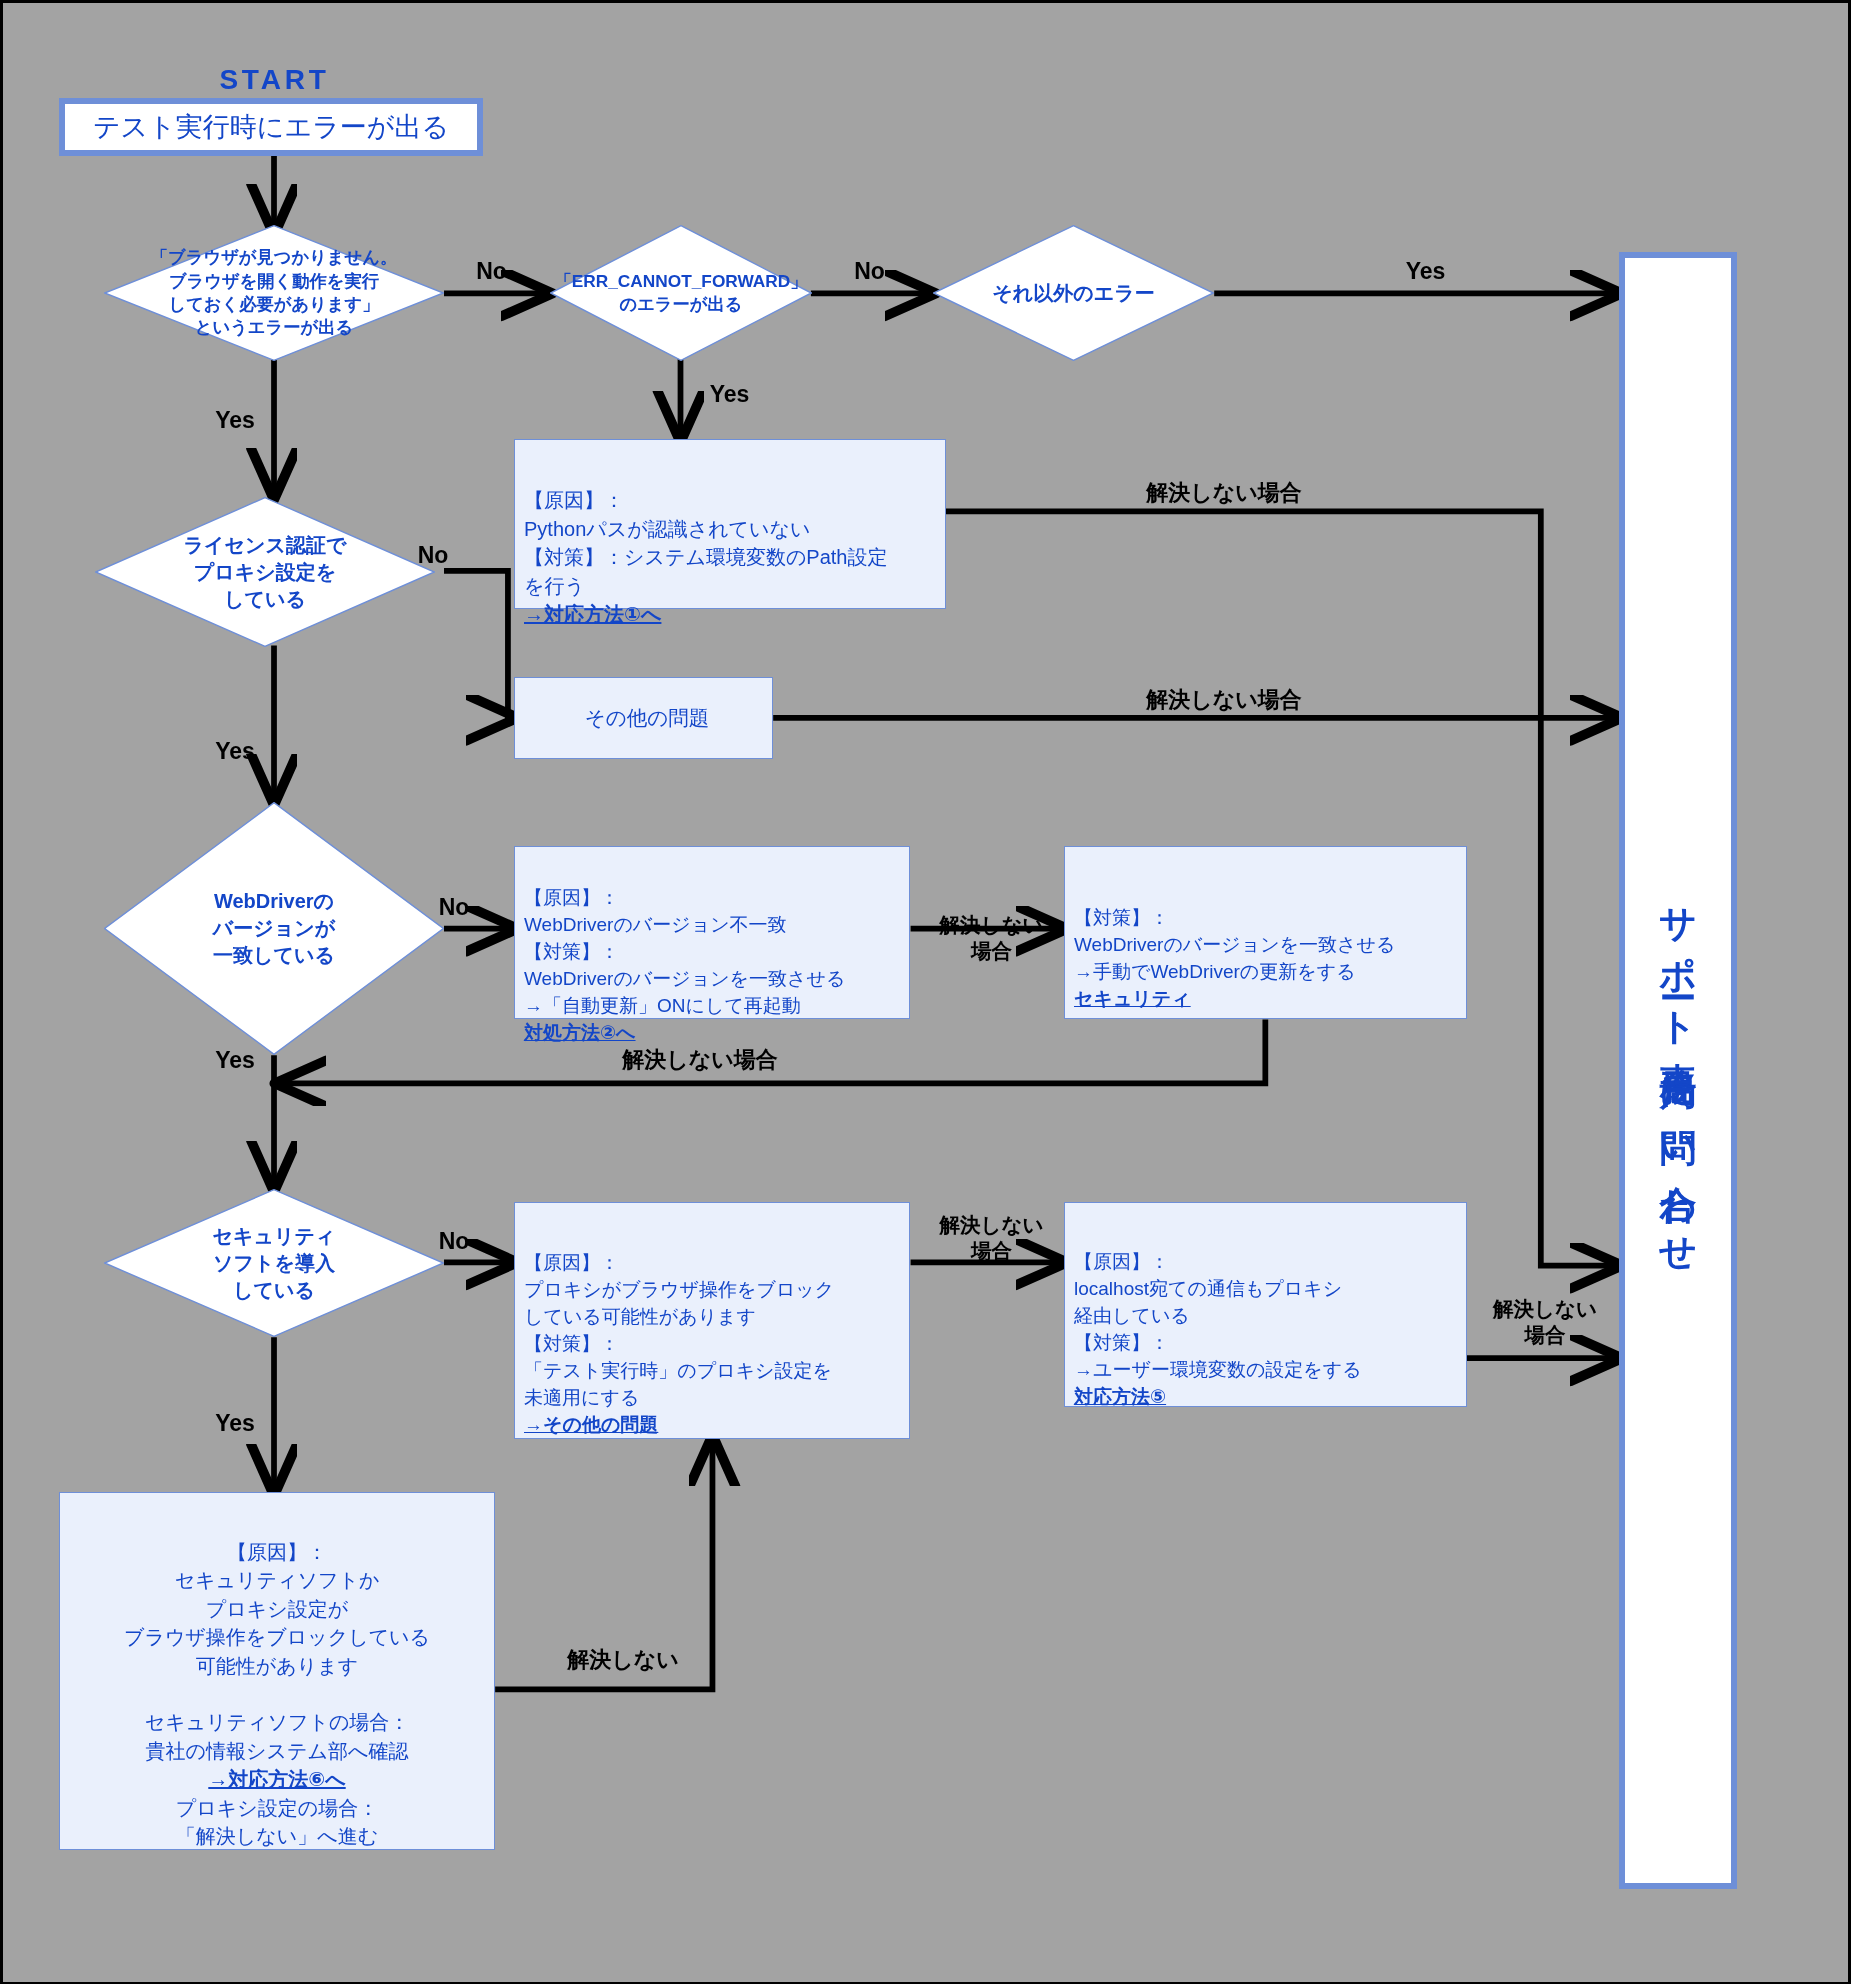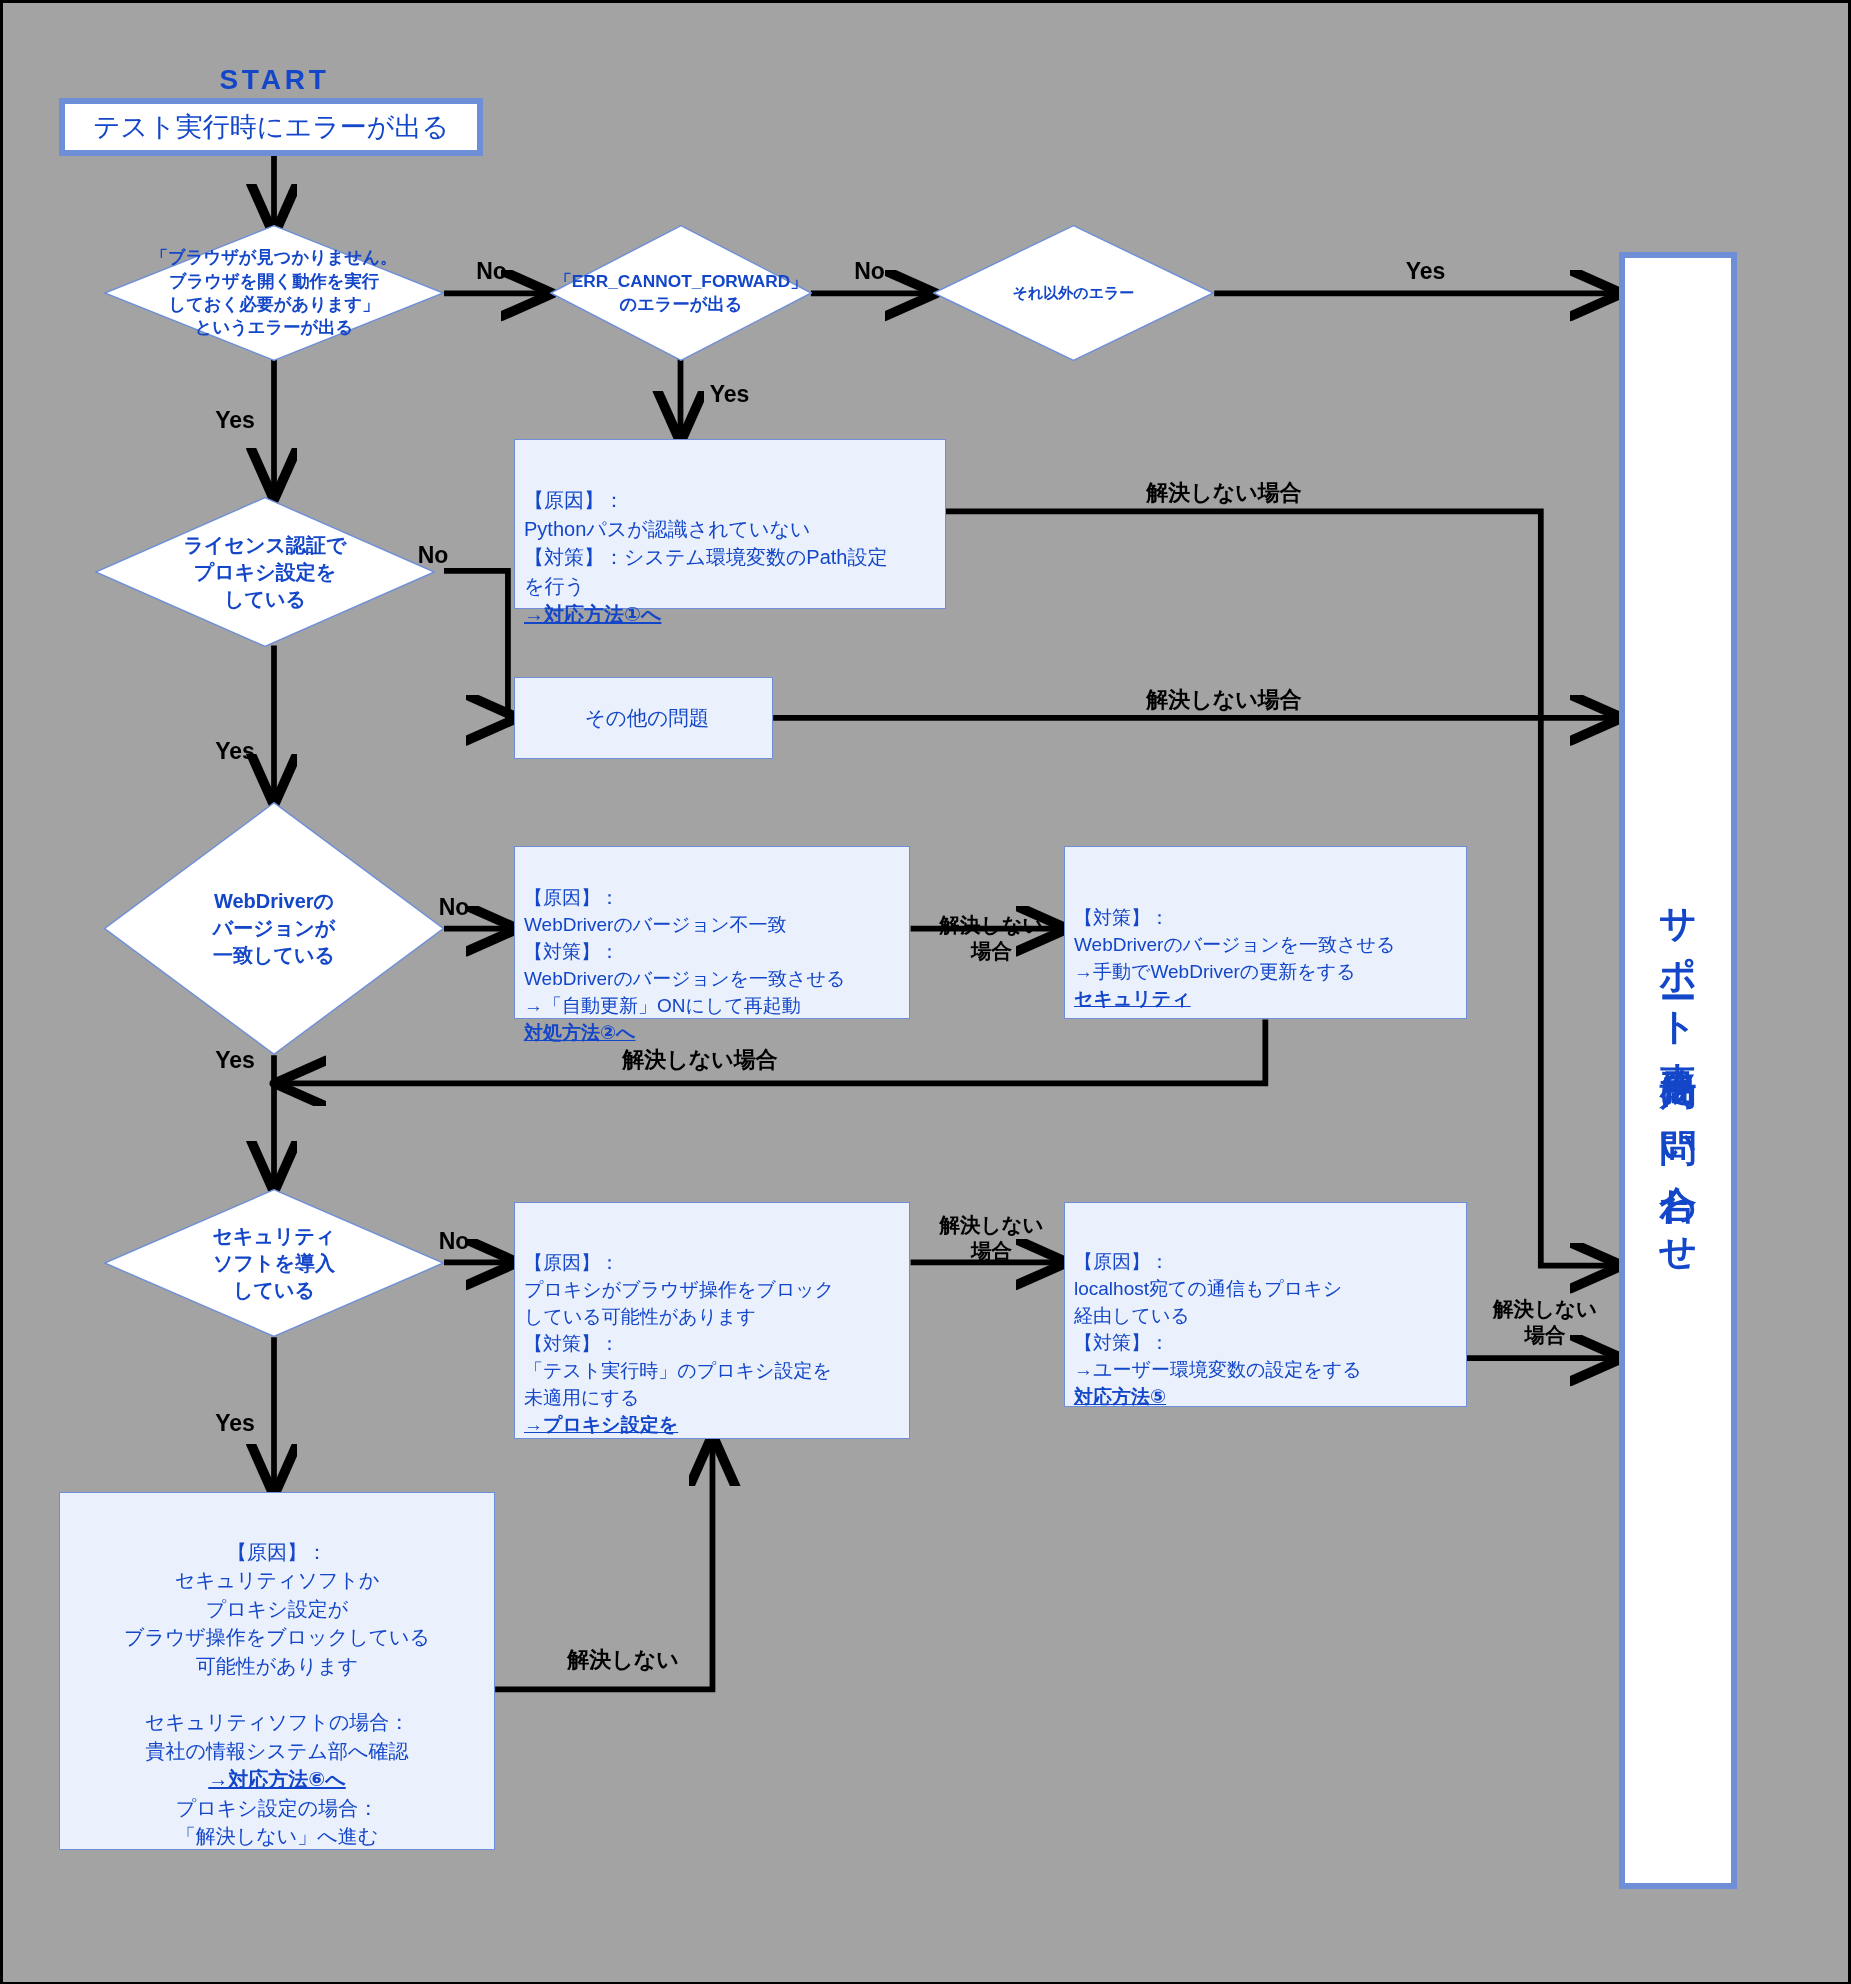--- a/index.html
+++ b/index.html
@@ -194,21 +194,21 @@
       <polygon points="205,1 409,106 205,211 1,106" fill="#ffffff" stroke="#6e8fd8" stroke-width="2.2"></polygon>
     </svg>
     <div class="diamond-text" style="font-size:17.3px;">「ERR_CANNOT_FORWARD」
 のエラーが出る</div>
   </div>
 
   <div class="diamond-wrap" style="left:930px; top:222px; width:281px; height:136px;">
     <svg class="diamond-shape" viewBox="0 0 440 212" preserveAspectRatio="none">
       <polygon points="220,1 439,106 220,211 1,106" fill="#ffffff" stroke="#6e8fd8" stroke-width="2.2"></polygon>
     </svg>
-    <div class="diamond-text" style="font-size:15px;">それ以外のエラー</div>
+    <div class="diamond-text" style="font-size:20px;">それ以外のエラー</div>
   </div>
 
   <div class="node pbox" style="left:511px; top:436px; width:432px; height:170px; font-size:20px;">
     <div class="inner" style="padding-top:18px;">
       <span>【原因】：
 Pythonパスが認識されていない
 【対策】：システム環境変数のPath設定
 を行う
 </span><span class="linkline">→対応方法①へ</span>
     </div>
@@ -268,21 +268,21 @@
   </div>
 
   <div class="node pbox" style="left:511px; top:1199px; width:396px; height:237px; font-size:19px;">
     <div class="inner" style="padding-top:20.5px;">
       <span>【原因】：
 プロキシがブラウザ操作をブロック
 している可能性があります
 【対策】：
 「テスト実行時」のプロキシ設定を
 未適用にする
-</span><span class="linkline">→プロキシ設定を</span>
+</span><span class="linkline">→その他の問題</span>
     </div>
   </div>
 
   <div class="node pbox" style="left:1061px; top:1199px; width:403px; height:205px; font-size:19px;">
     <div class="inner" style="padding-top:19px;">
       <span>【原因】：
 localhost宛ての通信もプロキシ
 経由している
 【対策】：
 →ユーザー環境変数の設定をする

